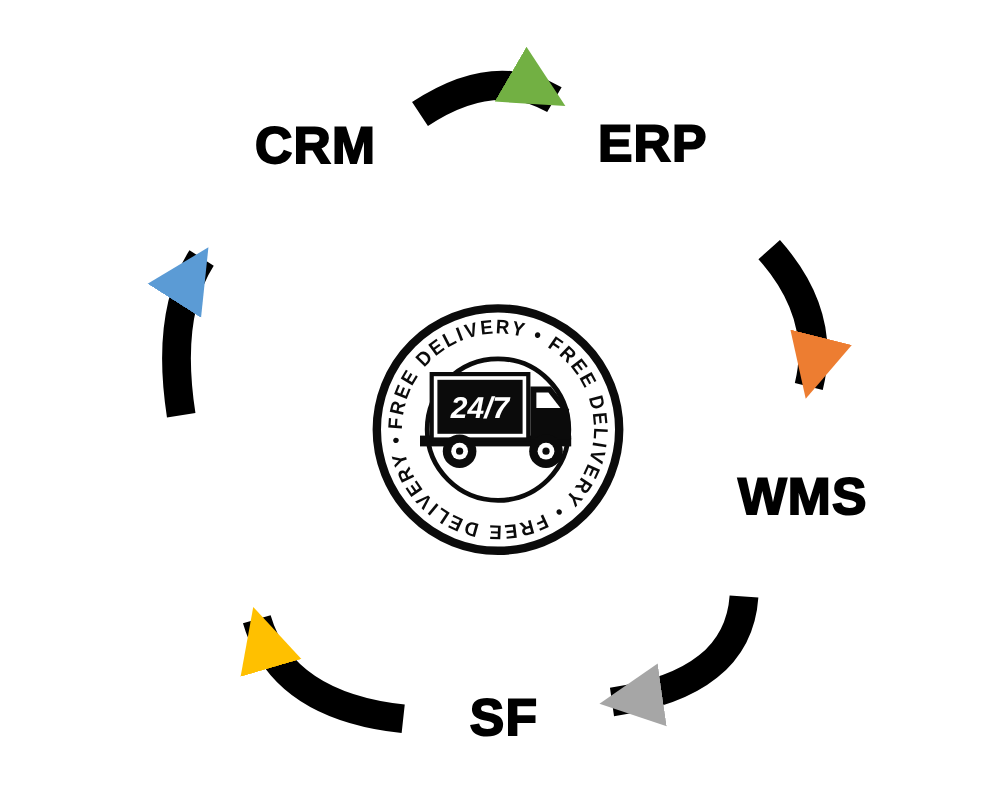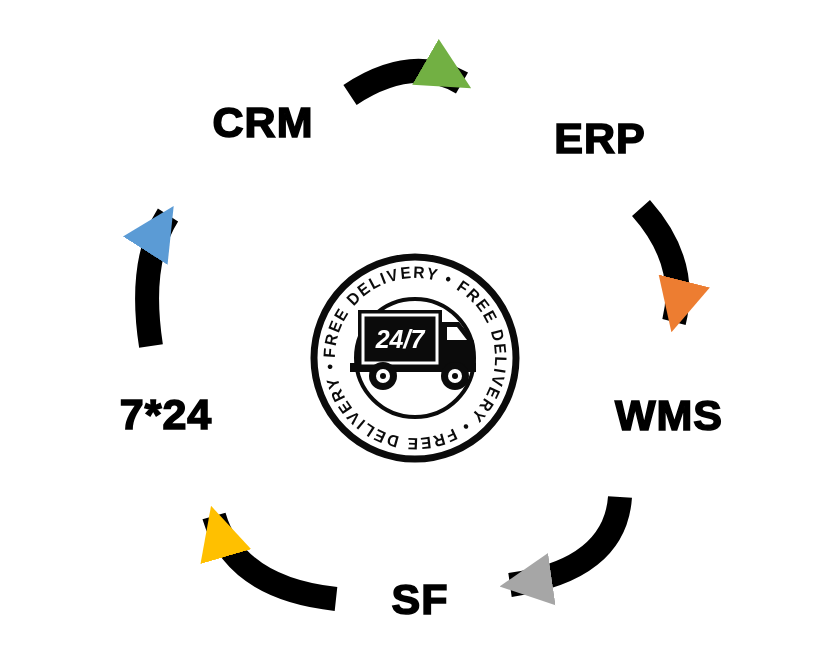--- a/index.html
+++ b/index.html
@@ -17,21 +17,21 @@
     font-family:"Liberation Sans", sans-serif;
     font-weight:bold;
     font-size:43px;
     color:#000;
     letter-spacing:1px;
     -webkit-text-stroke:1.6px #000;
     white-space:nowrap;
     user-select:none;
   }
   .node-crm{left:263px;top:122px;}
-  .node-erp{left:600px;top:121px;margin-top:17px;}
+  .node-erp{left:544px;top:121px;}
   .node-wms{left:669px;top:415px;}
   .node-sf{left:420px;top:599px;}
   .node-724{left:166px;top:414px;}
   .arrow{fill:none;stroke:#000;}
   .ring-text{
     font-family:"Liberation Sans", sans-serif;
     font-weight:bold;
     font-size:16.5px;
     letter-spacing:2px;
     fill:#0b0b0b;
@@ -100,15 +100,14 @@
         <circle cx="455" cy="376" r="7" fill="#ffffff"></circle>
         <circle cx="455" cy="376" r="3" fill="#0b0b0b"></circle>
       </g>
     </g>
   </svg>
 
   <div class="node node-crm">CRM</div>
   <div class="node node-erp">ERP</div>
   <div class="node node-wms">WMS</div>
   <div class="node node-sf">SF</div>
-  <div class="node node-724">7*24</div>
 
 </div>
 
 </body></html>

